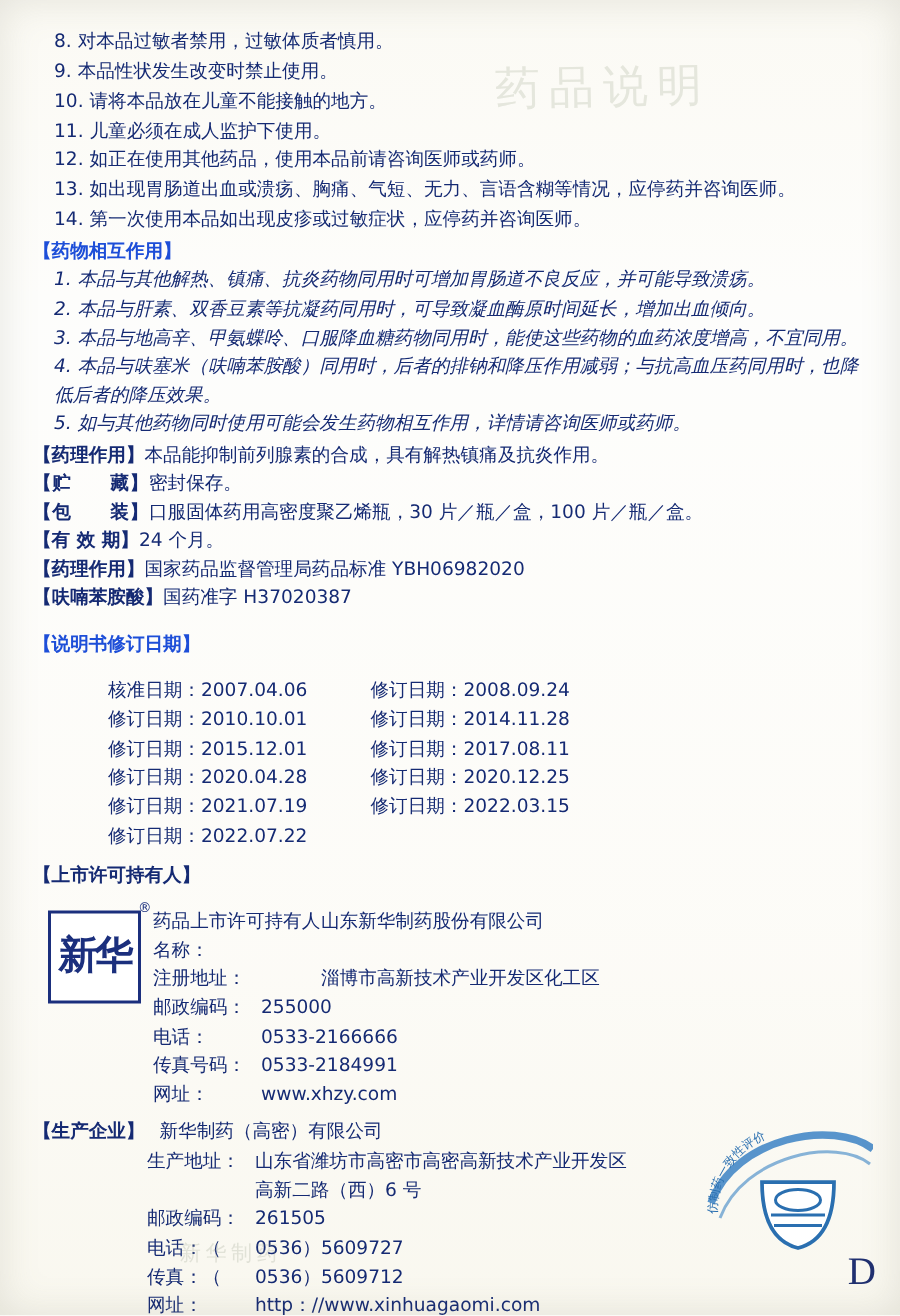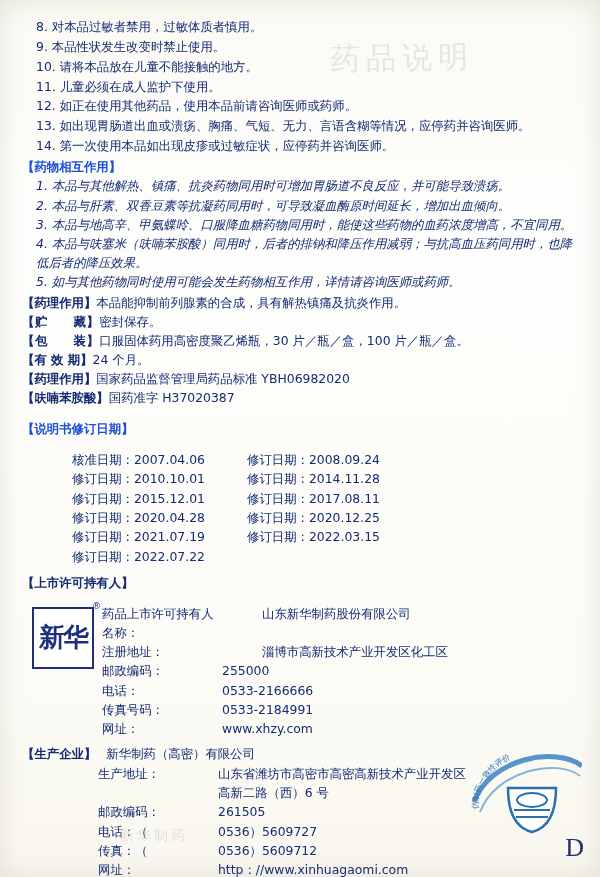--- a/index.html
+++ b/index.html
@@ -126,21 +126,20 @@
   .logo-box .logo-r {
     position: absolute;
     top: -9px;
     right: -9px;
     font-size: 9px;
     color: #1b2f7d;
   }
   .kv {
     display: flex;
     margin-bottom: 0.5px;
-    gap: 48px;
   }
   .kv .k {
     width: 72px;
     flex: 0 0 auto;
   }
   .kv .k.wide {
     width: 112px;
   }
   .kv .v {
     flex: 1;

